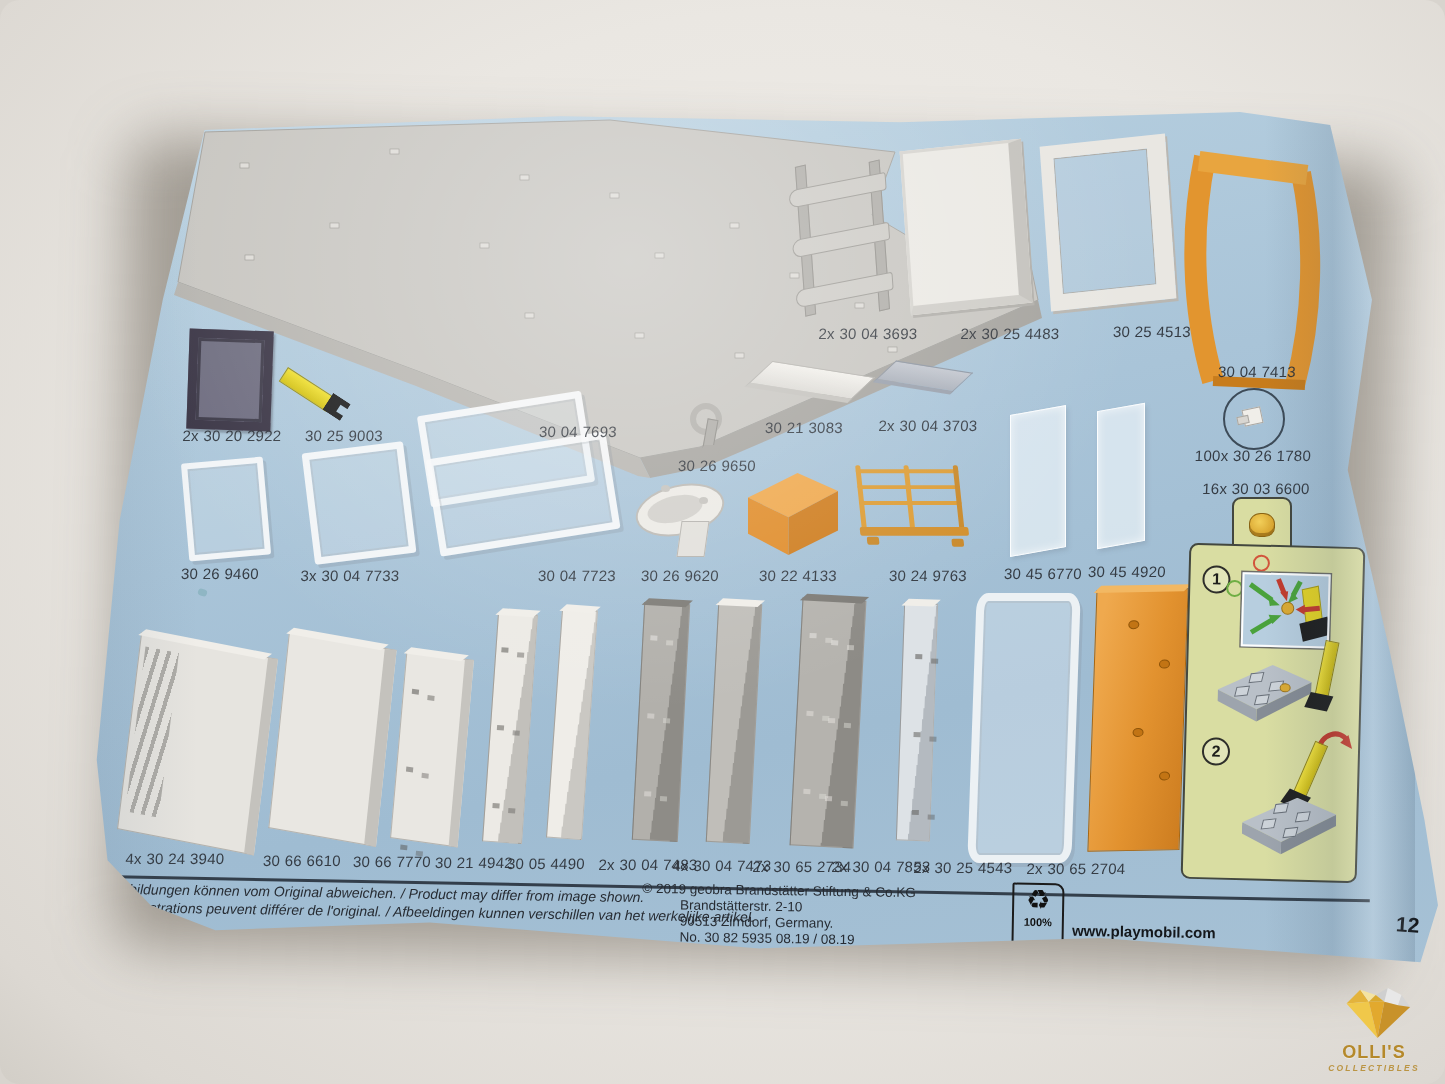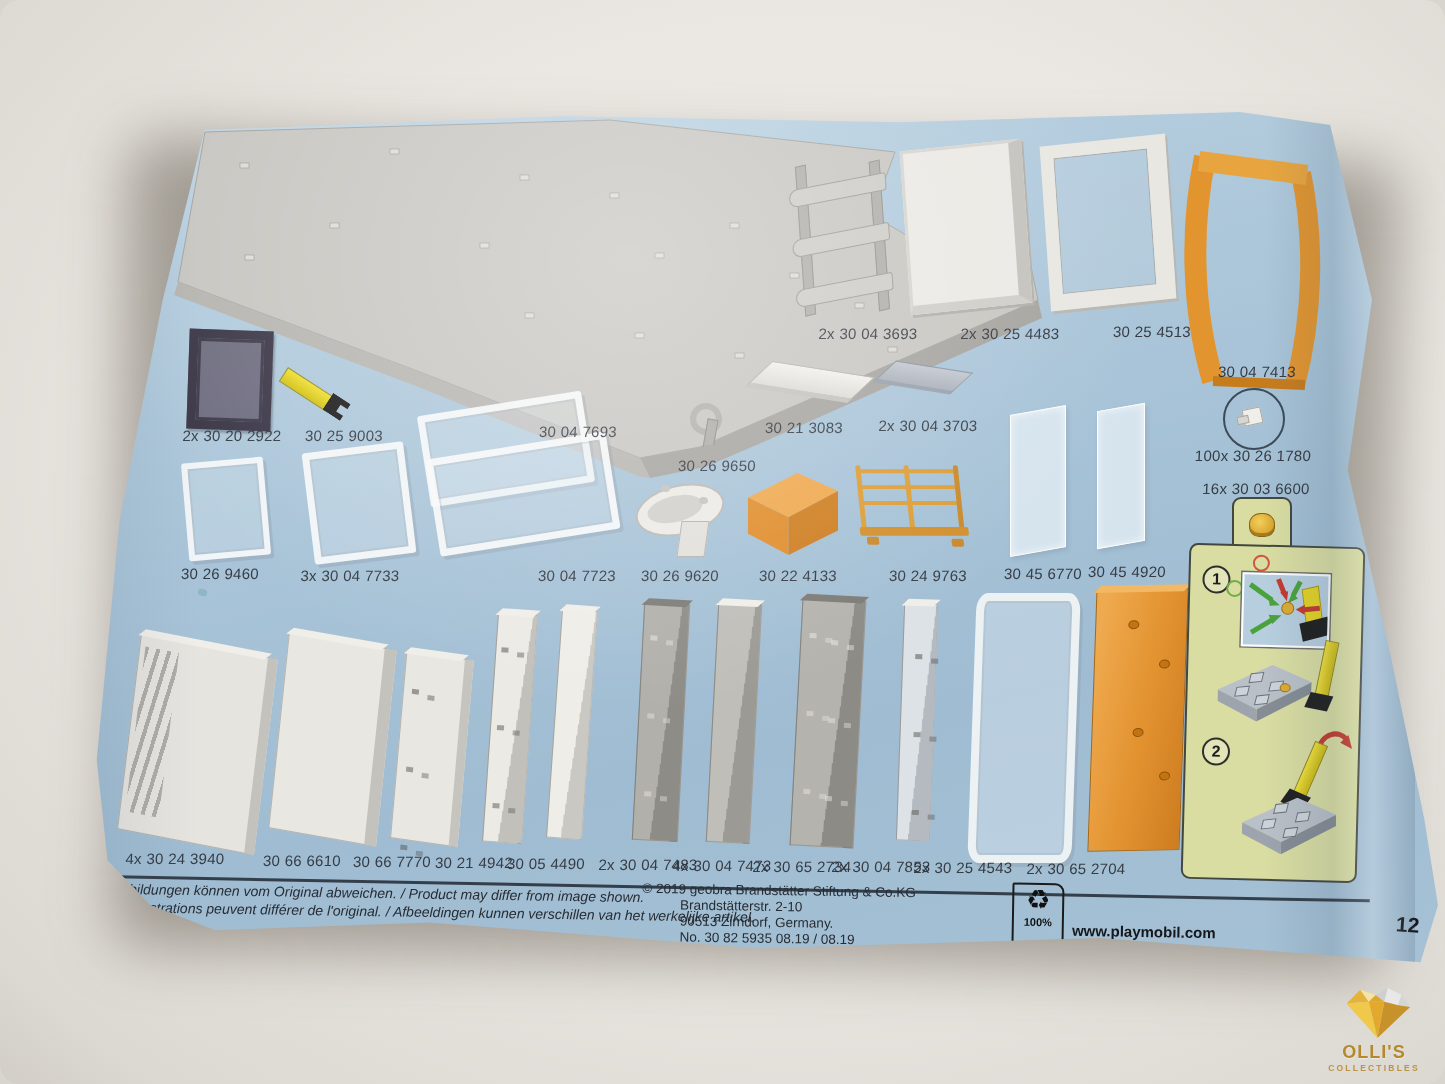--- a/index.html
+++ b/index.html
@@ -74,21 +74,21 @@
     border-radius:2px 9px 2px 2px;transform:rotate(1deg);}
   .recycle .glyph{display:block;text-align:center;font-size:27px;line-height:1.1;color:#111;margin-top:1px;}
   .recycle .pct{display:block;text-align:center;font-size:11px;font-weight:700;color:#111;}
   .website{position:absolute;left:982px;top:818px;font-size:15px;font-weight:700;color:#14171b;transform:rotate(1deg);}
   .pagenum{position:absolute;left:1306px;top:808px;font-size:21px;font-weight:700;color:#15181c;transform:rotate(4deg);}
 
   .speck{position:absolute;left:108px;top:484px;width:9px;height:7px;background:#8fb6c4;border-radius:40%;transform:rotate(20deg);}
 
   .watermark{position:absolute;left:1316px;top:984px;width:116px;text-align:center;}
   .wm-title{font-size:18px;font-weight:700;letter-spacing:1px;color:#b5892b;text-shadow:0 1px 1px rgba(255,255,255,.45);}
-  .wm-sub{font-size:8.5px;font-weight:600;letter-spacing:2.2px;color:#b5892b;opacity:.85;}
+  .wm-sub{font-size:8.5px;font-weight:600;letter-spacing:2.2px;color:#b5892b;opacity:.85;font-style:italic;}
 
   .bar{position:absolute;background:#dd9d36;border-radius:2px;}
 </style>
 </head>
 <body>
 
 <div class="scene">
   <div class="paper-shadow"></div>
 
   <div class="paper">

